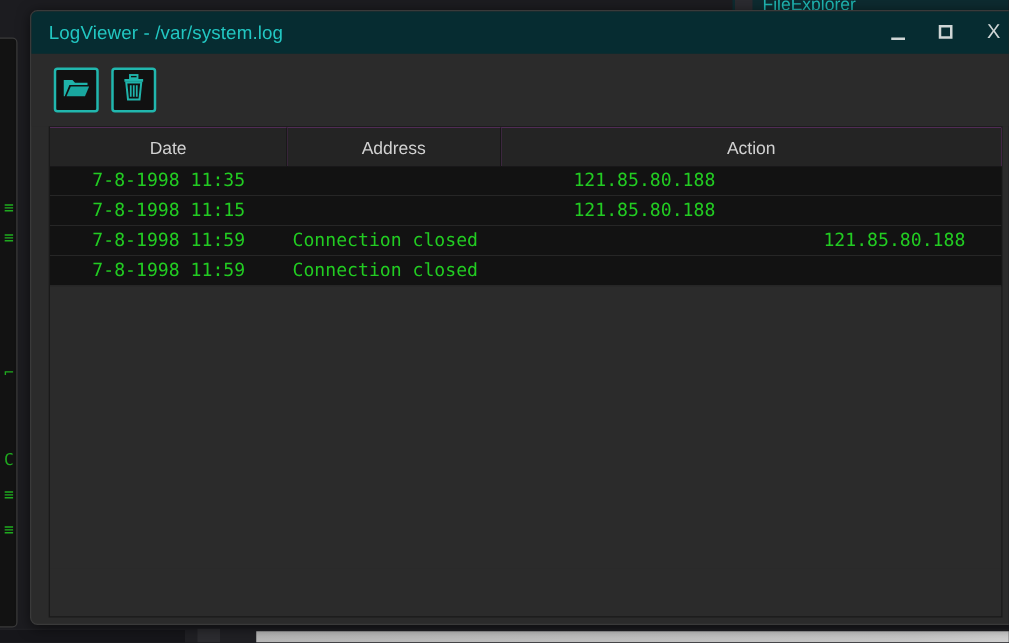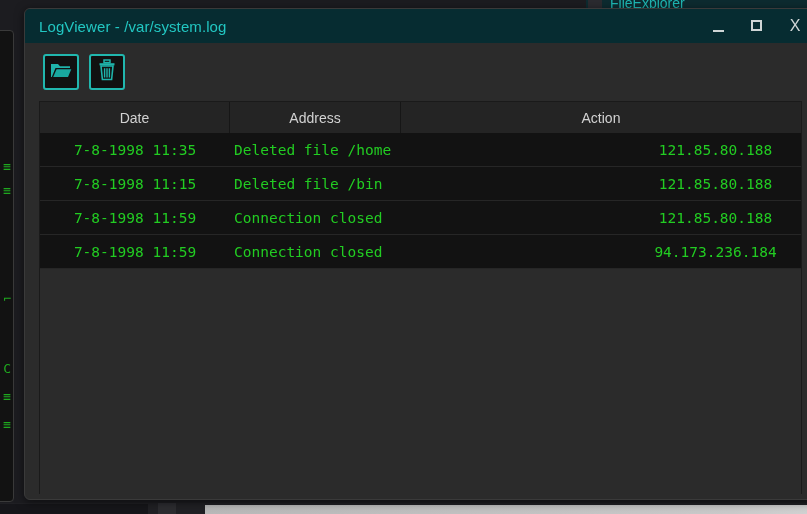--- a/index.html
+++ b/index.html
@@ -227,21 +227,21 @@
   .th:last-child { border-right: none; }
   .col-date   { width: 190px; flex: 0 0 190px; }
   .col-action { width: 400px; flex: 0 0 400px; }
   .col-addr   { flex: 1 1 auto; }
 
   #table-body {
     background: #121212;
   }
   .trow {
     display: flex;
-    height: 34px;
+    height: 24px;
     background: #121212;
     border-bottom: 1px solid #262626;
     box-sizing: border-box;
   }
   .td {
     display: flex;
     align-items: center;
     font-family: "DejaVu Sans Mono", monospace;
     font-size: 14.5px;
     color: #22cc22;
@@ -320,35 +320,32 @@
 
   <div id="log-table">
     <div id="table-header">
       <div class="th col-date">Date</div>
       <div class="th col-addr">Address</div>
       <div class="th col-action">Action</div>
     </div>
     <div id="table-body">
         <div class="trow">
           <div class="td col-date">7-8-1998 11:35</div>
-          <div class="td col-action">Deleted file /home</div>
           <div class="td col-addr">121.85.80.188</div>
         </div>
         <div class="trow">
           <div class="td col-date">7-8-1998 11:15</div>
-          <div class="td col-action">Deleted file /bin</div>
           <div class="td col-addr">121.85.80.188</div>
         </div>
         <div class="trow">
           <div class="td col-date">7-8-1998 11:59</div>
           <div class="td col-action">Connection closed</div>
           <div class="td col-addr">121.85.80.188</div>
         </div>
         <div class="trow">
           <div class="td col-date">7-8-1998 11:59</div>
           <div class="td col-action">Connection closed</div>
-          <div class="td col-addr">94.173.236.184</div>
         </div>
       </div>
     <div id="table-filler"></div>
   </div>
 
 </div>
 
 </body></html>

